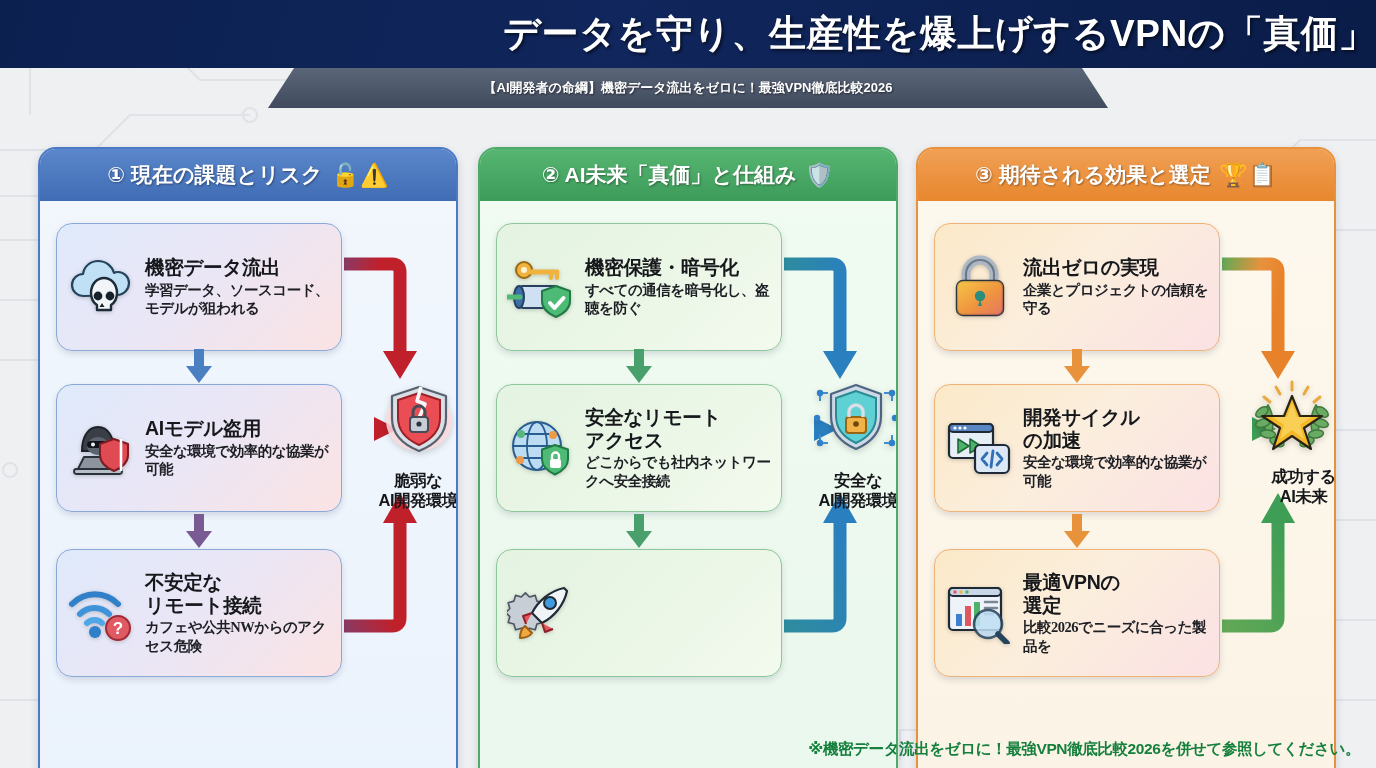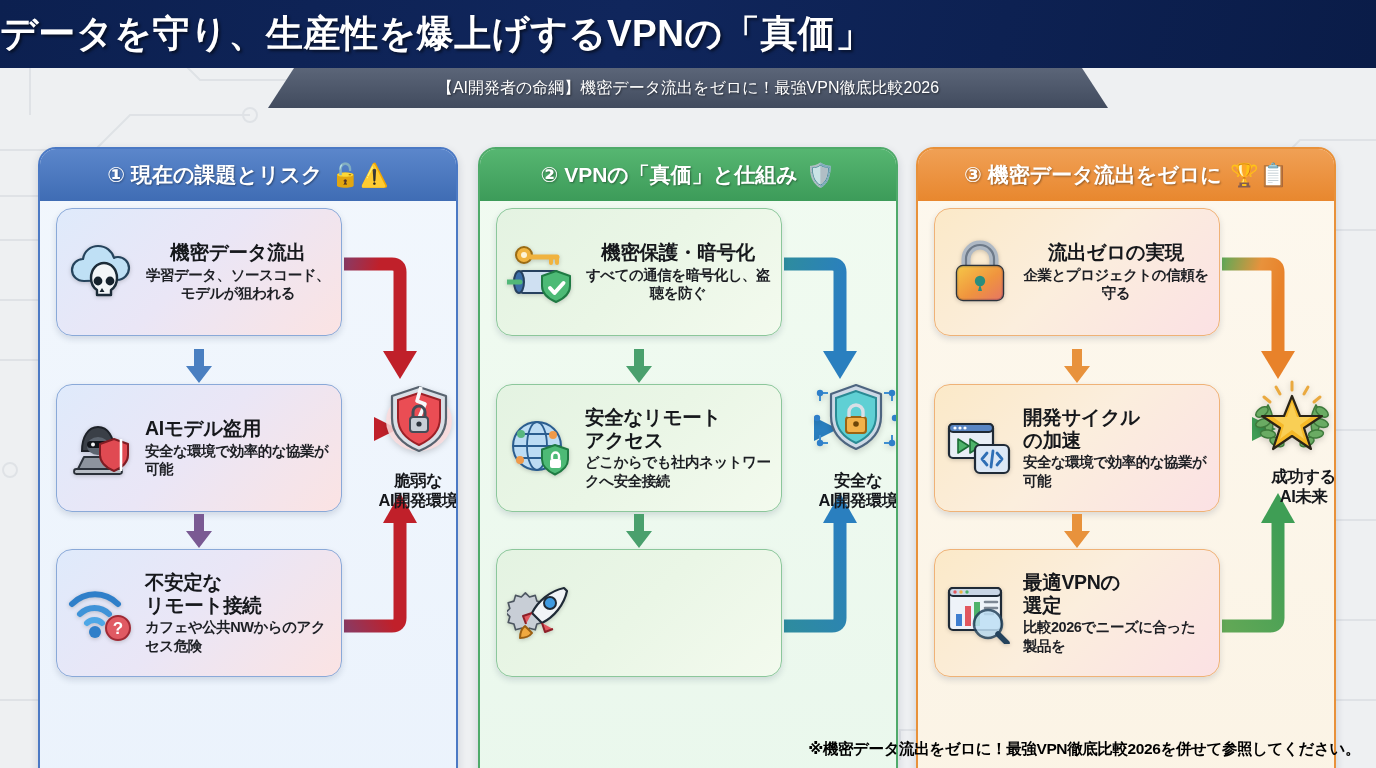--- a/index.html
+++ b/index.html
@@ -22,21 +22,21 @@
     position: absolute; inset: 0;
     opacity: .55;
     pointer-events: none;
   }
 
   
   .titlebar {
     position: absolute; left: 0; top: 0;
     width: 1376px; height: 68px;
     background: linear-gradient(105deg,#0c2050 0%,#10265c 45%,#0a1c48 100%);
-    display: flex; align-items: center; justify-content: flex-start;
+    display: flex; align-items: center; justify-content: flex-end;
     z-index: 6;
   }
   .titlebar .title {
     color: #ffffff;
     font-size: 37px;
     font-weight: 700;
     letter-spacing: .5px;
     text-shadow: 2px 2px 3px rgba(0,0,0,.55);
     white-space: nowrap;
   }
@@ -46,22 +46,22 @@
     position: absolute; left: 268px; top: 68px;
     width: 840px; height: 40px;
     background: linear-gradient(180deg,#5b6578 0%,#414b5e 100%);
     clip-path: polygon(26px 0, calc(100% - 26px) 0, 100% 100%, 0 100%);
     display: flex; align-items: center; justify-content: center;
     z-index: 6;
     box-shadow: 0 2px 4px rgba(0,0,0,.22);
   }
   .ribbon .subtitle {
     color: #ffffff;
-    font-size: 16px;
-    font-weight: 400;
+    font-size: 13px;
+    font-weight: 700;
     text-shadow: 1px 1px 2px rgba(0,0,0,.5);
     white-space: nowrap;
   }
 
   
   .panel {
     position: absolute;
     top: 147px;
     width: 420px; height: 727px;
     border-radius: 18px;
@@ -96,21 +96,21 @@
     position: absolute;
     left: 16px;
     width: 286px; height: 128px;
     border-radius: 16px;
     display: flex; align-items: center;
     padding: 0 10px 0 8px;
     gap: 6px;
     box-shadow: 0 3px 6px rgba(30,45,80,.15);
     z-index: 4;
   }
-  .card.r1 { top: 7px; text-align: center; }
+  .card.r1 { top: 22px; }
   .card.r2 { top: 183px; }
   .card.r3 { top: 348px; }
 
   #panel1 .card {
     border: 1.6px solid #8aa9d8;
     background: linear-gradient(135deg,#dfeafb 0%,#eae6f6 48%,#fbe3e3 100%);
   }
   #panel2 .card {
     border: 1.6px solid #8cc79b;
     background: linear-gradient(135deg,#e4f3e2 0%,#eaf6e6 50%,#f3faee 100%);
@@ -128,21 +128,21 @@
     filter: drop-shadow(0 1px 2px rgba(0,0,0,.2));
   }
   .card .card-text { flex: 1 1 auto; min-width: 0; }
   .card .card-title {
     font-size: 19.5px; font-weight: 700; color: #16181c;
     line-height: 1.16; letter-spacing: -.3px;
     margin-bottom: 2px;
   }
   .card .card-desc {
     font-size: 14.5px; font-weight: 700; color: #1d1f24;
-    line-height: 1.26; letter-spacing: -.5px;
+    line-height: 1.26; letter-spacing: -.5px; font-family: Liberation Serif, serif;
   }
 
   
   .varrow {
     position: absolute;
     left: 146px;
     width: 26px; height: 34px;
     z-index: 5;
   }
   .varrow.a1 { top: 148px; }
@@ -172,21 +172,21 @@
     position: absolute; inset: 0;
     z-index: 2;
     pointer-events: none;
   }
 
   
   .footnote {
     position: absolute;
     right: 16px; bottom: 8px;
     font-size: 15.5px; font-weight: 700;
-    color: #000000;
+    color: #15803d;
     letter-spacing: -.4px;
     white-space: nowrap;
     z-index: 6;
     margin-top: 36px;
   }
 </style>
 </head>
 <body>
 
 <div id="stage">
@@ -341,21 +341,21 @@
         </div>
         <div class="oc-label">脆弱な
 AI開発環境</div>
       </div>
 
     </div>
   </section>
 
   <section class="panel" id="panel2">
     <div class="panel-head">
-      <span class="ptitle">② VPNの「真価」と仕組み</span>
+      <span class="ptitle">② AI未来「真価」と仕組み</span>
       <span class="phead-icon">🛡️</span>
     </div>
     <div class="panel-body">
 
       <svg class="connectors" width="420" height="522" viewBox="0 0 420 522" aria-hidden="true">
         <defs>
           <linearGradient id="g2a" x1="0" y1="0" x2="1" y2="0.4">
             <stop offset="0%" stop-color="#2e8c9e"></stop>
               <stop offset="100%" stop-color="#2a7fbf"></stop>
           </linearGradient>
@@ -461,21 +461,21 @@
         </div>
         <div class="oc-label">安全な
 AI開発環境</div>
       </div>
 
     </div>
   </section>
 
   <section class="panel" id="panel3">
     <div class="panel-head">
-      <span class="ptitle">③ 機密データ流出をゼロに</span>
+      <span class="ptitle">③ 期待される効果と選定</span>
       <span class="phead-icon">🏆📋</span>
     </div>
     <div class="panel-body">
 
       <svg class="connectors" width="420" height="522" viewBox="0 0 420 522" aria-hidden="true">
         <defs>
           <linearGradient id="g3a" x1="0" y1="0" x2="1" y2="0.4">
             <stop offset="0%" stop-color="#63a856"></stop>
               <stop offset="60%" stop-color="#e8923c"></stop>
               <stop offset="100%" stop-color="#e8822a"></stop>

